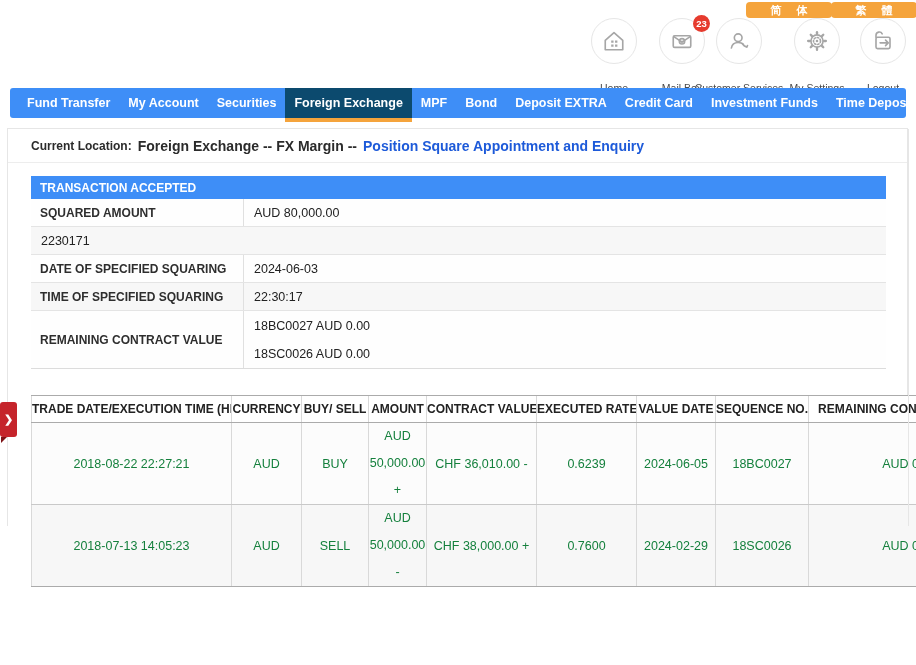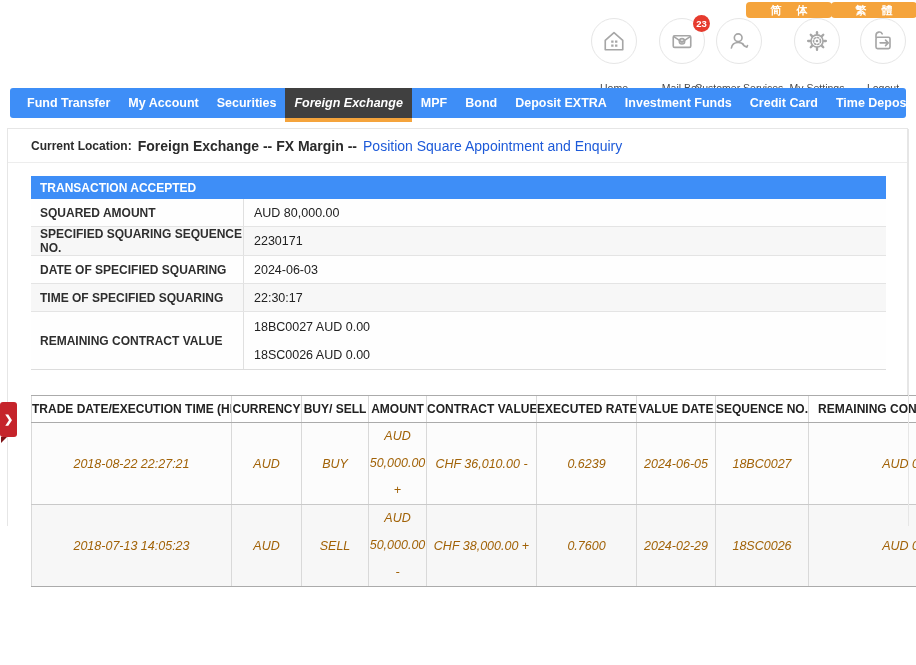--- a/index.html
+++ b/index.html
@@ -26,35 +26,35 @@
     background:#E63B2E; border-radius:50%; color:#fff; font-size:9.5px;
     font-weight:bold; display:flex; align-items:center; justify-content:center; }
 
   
   .navbar { position:absolute; left:10px; top:88px; width:896px; height:30px;
     background:#3E8EF7; border-radius:3px; display:flex; align-items:stretch;
     padding-left:8px; }
   .nav-item { position:relative; display:flex; align-items:center;
     padding:0 9px; color:#fff; font-size:12.5px; font-weight:bold;
     white-space:nowrap; cursor:pointer; }
-  .nav-item.active { background:#404040;font-style:italic; }
+  .nav-item.active { background:#0c4a6e; }
   .nav-item.active::after { content:''; position:absolute; left:0; right:0;
     top:100%; height:4px; background:#F5A43C; }
 
   
   .content-box { position:absolute; left:7px; top:128px; width:901px;
     height:398px; background:#fff; border:1px solid #E6E6E6; border-bottom:none; }
   .right-edge { position:absolute; left:900px; top:0; bottom:0; width:1px;
     background:#E6E6E6; z-index:6; }
 
   .crumb { height:34px; display:flex; align-items:center; padding-left:23px;
     border-bottom:1px solid #EDEDED; }
   .crumb .pre { font-size:12px; font-weight:bold; color:#2B2B2B; margin-right:6px; }
   .crumb .trail { font-size:14px; font-weight:bold; color:#2B2B2B; margin-right:6px; }
-  .crumb .cur { font-size:14px; font-weight:normal; color:#1D5AD9; cursor:pointer; }
+  .crumb .cur { font-size:14px; font-weight:bold; color:#1D5AD9; cursor:pointer; }
 
   
   .tx-panel { position:absolute; left:23px; top:47px; width:855px;
     border-bottom:1px solid #DCDCDC; }
   .tx-head { height:23px; background:#3E8EF7; color:#fff; font-size:12px;
     font-weight:bold; display:flex; align-items:center; padding-left:9px; }
   .tx-row { display:flex; border-bottom:1px solid #E4E4E4; min-height:28px; }
   .tx-row:last-child { border-bottom:none; }
   .tx-row:nth-child(odd) { background:#F7F7F7; }
   .tx-row:nth-child(even) { background:#FEFEFE; }
@@ -69,22 +69,22 @@
   .tx-value.multi span { line-height:28px; }
 
   
   .trades-wrap { position:absolute; left:23px; top:266px; width:978px; }
   table.trades { border-collapse:collapse; table-layout:fixed; width:978px; }
   .trades th { height:27px; border-top:1px solid #ABABAB;
     border-bottom:1px solid #ABABAB; border-left:1px solid #D9D9D9;
     font-size:12px; font-weight:bold; color:#222; text-align:center;
     background:#fff; overflow:hidden; white-space:nowrap; }
   .trades td { height:81px; border-left:1px solid #D9D9D9;
-    border-bottom:1px solid #C9C9C9; font-size:12.5px; color:#a16207;
-    text-align:center; vertical-align:middle; overflow:hidden; white-space:nowrap;font-style:italic; }
+    border-bottom:1px solid #C9C9C9; font-size:12.5px; color:#15803d;
+    text-align:center; vertical-align:middle; overflow:hidden; white-space:nowrap; }
   .trades tr.r1 td { background:#FCFCFC; }
   .trades tr.r2 td { background:#F7F7F7; border-bottom:1px solid #ABABAB; }
   .trades td.amt { white-space:pre-line; line-height:27px; }
   .c1{width:200px}.c2{width:70px}.c3{width:67px}.c4{width:58px}.c5{width:110px}
   .c6{width:100px}.c7{width:79px}.c8{width:93px}.c9{width:201px}
 
   
   .ribbon { position:absolute; left:0; top:402px; width:17px; height:35px;
     background:#C5242B; border-radius:3px; color:#fff; display:flex;
     align-items:center; justify-content:center; font-size:11px; font-weight:bold;
@@ -165,41 +165,40 @@
 </div>
 
 <div class="navbar">
   <div class="nav-item">Fund Transfer</div>
   <div class="nav-item">My Account</div>
   <div class="nav-item">Securities</div>
   <div class="nav-item active">Foreign Exchange</div>
   <div class="nav-item">MPF</div>
   <div class="nav-item">Bond</div>
   <div class="nav-item">Deposit EXTRA</div>
+  <div class="nav-item">Credit Card</div>
   <div class="nav-item">Investment Funds</div>
-  <div class="nav-item">Credit Card</div>
   <div class="nav-item">Time Deposit</div>
 
 </div>
 
 <div class="content-box">
   <div class="crumb">
     <span class="pre">Current Location:</span>
     <span class="trail">Foreign Exchange -- FX Margin --</span>
     <span class="cur">Position Square Appointment and Enquiry</span>
   </div>
 
   <div class="tx-panel">
     <div class="tx-head">TRANSACTION ACCEPTED</div>
     <div class="tx-row">
       <div class="tx-label">SQUARED AMOUNT</div>
       <div class="tx-value">AUD 80,000.00</div>
     </div>
     <div class="tx-row">
-      <div class="tx-label">SPECIFIED SQUARING SEQUENCE NO.</div>
       <div class="tx-value">2230171</div>
     </div>
     <div class="tx-row">
       <div class="tx-label">DATE OF SPECIFIED SQUARING</div>
       <div class="tx-value">2024-06-03</div>
     </div>
     <div class="tx-row">
       <div class="tx-label">TIME OF SPECIFIED SQUARING</div>
       <div class="tx-value">22:30:17</div>
     </div>

